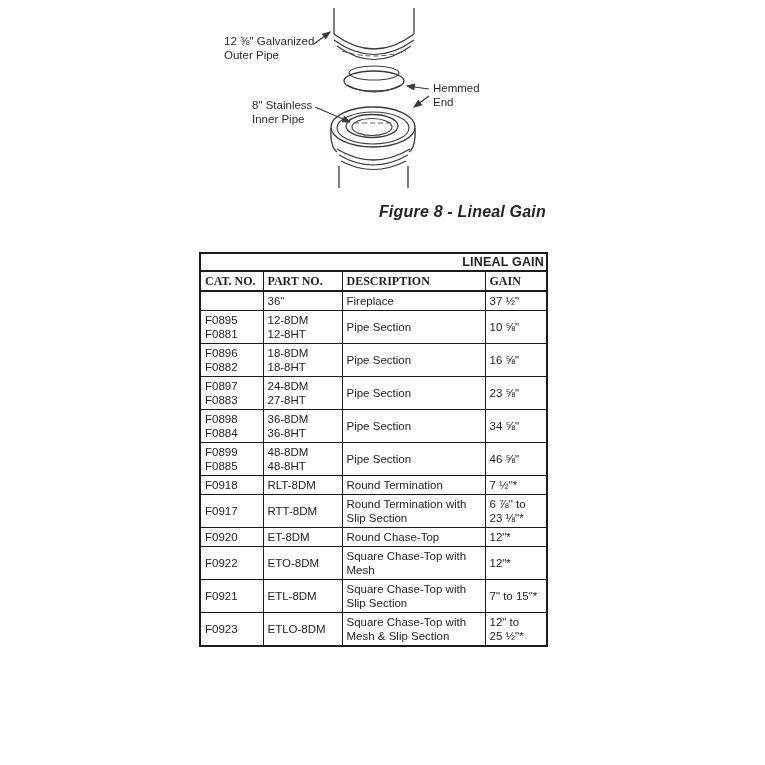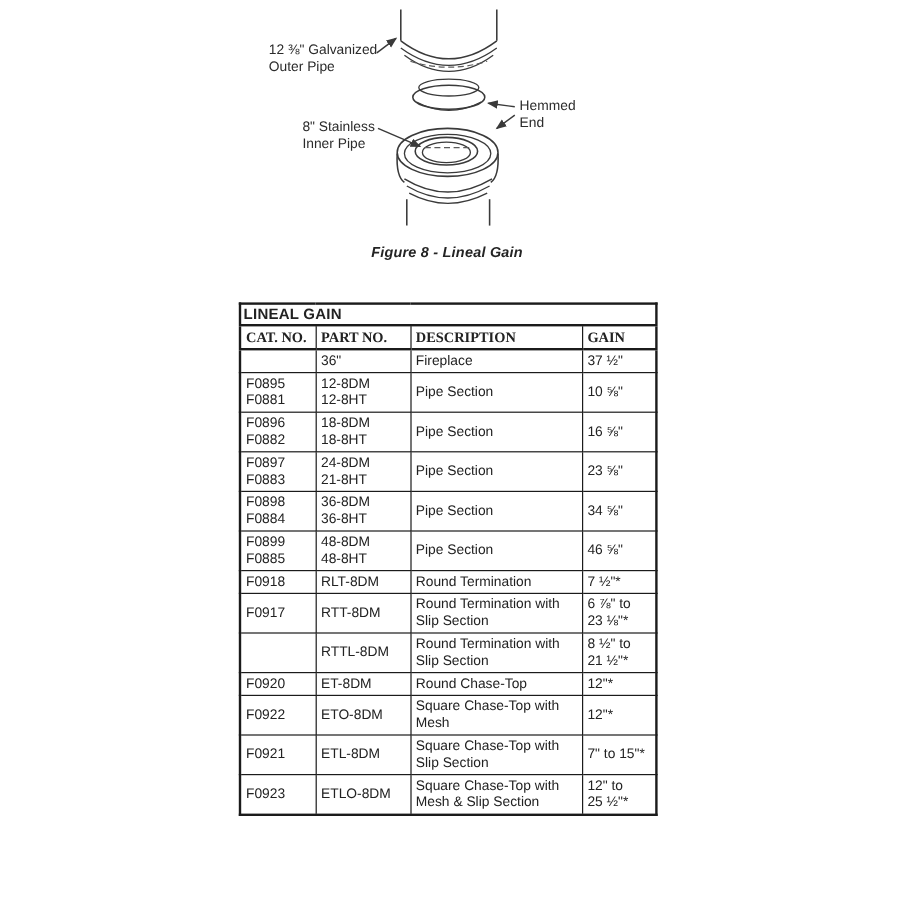--- a/index.html
+++ b/index.html
@@ -9,33 +9,33 @@
   }
   
   .diagram{position:absolute;left:0;top:0;width:765px;height:235px;}
   .diagram svg{display:block;}
   svg .pipe{fill:none;stroke:#3a3a3a;stroke-width:1.3;}
   svg .pipe-thin{fill:none;stroke:#3a3a3a;stroke-width:1.1;}
   svg .hidden-edge{fill:none;stroke:#5a5a5a;stroke-width:1;stroke-dasharray:5 3;}
   svg .leader{fill:none;stroke:#3a3a3a;stroke-width:1.2;}
   svg text{font-family:"Liberation Sans",sans-serif;font-size:11.5px;fill:#2b2b2b;}
   .figure-caption{
-    position:absolute;left:199px;top:203px;width:347px;text-align:center;
-    font-size:12px;font-weight:bold;font-style:italic;color:#242424;letter-spacing:.2px;
+    position:absolute;left:199px;top:203px;width:347px;text-align:right;
+    font-size:16px;font-weight:bold;font-style:italic;color:#242424;letter-spacing:.2px;
   }
   
   .gain-table-wrap{position:absolute;left:199px;top:252px;}
   table{border-collapse:collapse;table-layout:fixed;width:347px;border:2px solid #1b1b1b;}
   th,td{
     border:1px solid #1b1b1b;padding:2px 4px;font-size:11.5px;line-height:14px;
     vertical-align:middle;text-align:left;white-space:pre-line;color:#222;
     overflow:hidden;
   }
   tr.title-row th{
-    text-align:left;font-size:12.5px;font-weight:bold;padding:1px 2px;height:13px;
+    text-align:right;font-size:12.5px;font-weight:bold;padding:1px 2px;height:13px;
     letter-spacing:.2px;border-bottom:2px solid #1b1b1b;margin-top:28px;
   }
   tr.head-row th{font-weight:bold;font-size:12px;height:14px;border-bottom:2px solid #1b1b1b;font-family:Liberation Serif, serif;}
   td.gain{padding-right:2px;}
 </style>
 </head>
 <body>
 
 <div class="diagram">
   <svg width="765" height="235" viewBox="0 0 765 235">
@@ -127,21 +127,21 @@
 F0882</td>
           <td>18-8DM
 18-8HT</td>
           <td>Pipe Section</td>
           <td class="gain">16 ⅝"</td>
         </tr>
         <tr>
           <td>F0897
 F0883</td>
           <td>24-8DM
-21-8HT</td>
+27-8HT</td>
           <td>Pipe Section</td>
           <td class="gain">23 ⅝"</td>
         </tr>
         <tr>
           <td>F0898
 F0884</td>
           <td>36-8DM
 36-8HT</td>
           <td>Pipe Section</td>
           <td class="gain">34 ⅝"</td>
@@ -161,27 +161,20 @@
           <td class="gain">7 ½"*</td>
         </tr>
         <tr>
           <td>F0917</td>
           <td>RTT-8DM</td>
           <td>Round Termination with Slip Section</td>
           <td class="gain">6 ⅞" to
 23 ⅛"*</td>
         </tr>
         <tr>
-          <td></td>
-          <td>RTTL-8DM</td>
-          <td>Round Termination with Slip Section</td>
-          <td class="gain">8 ½" to
-21 ½"*</td>
-        </tr>
-        <tr>
           <td>F0920</td>
           <td>ET-8DM</td>
           <td>Round Chase-Top</td>
           <td class="gain">12"*</td>
         </tr>
         <tr>
           <td>F0922</td>
           <td>ETO-8DM</td>
           <td>Square Chase-Top with Mesh</td>
           <td class="gain">12"*</td>

